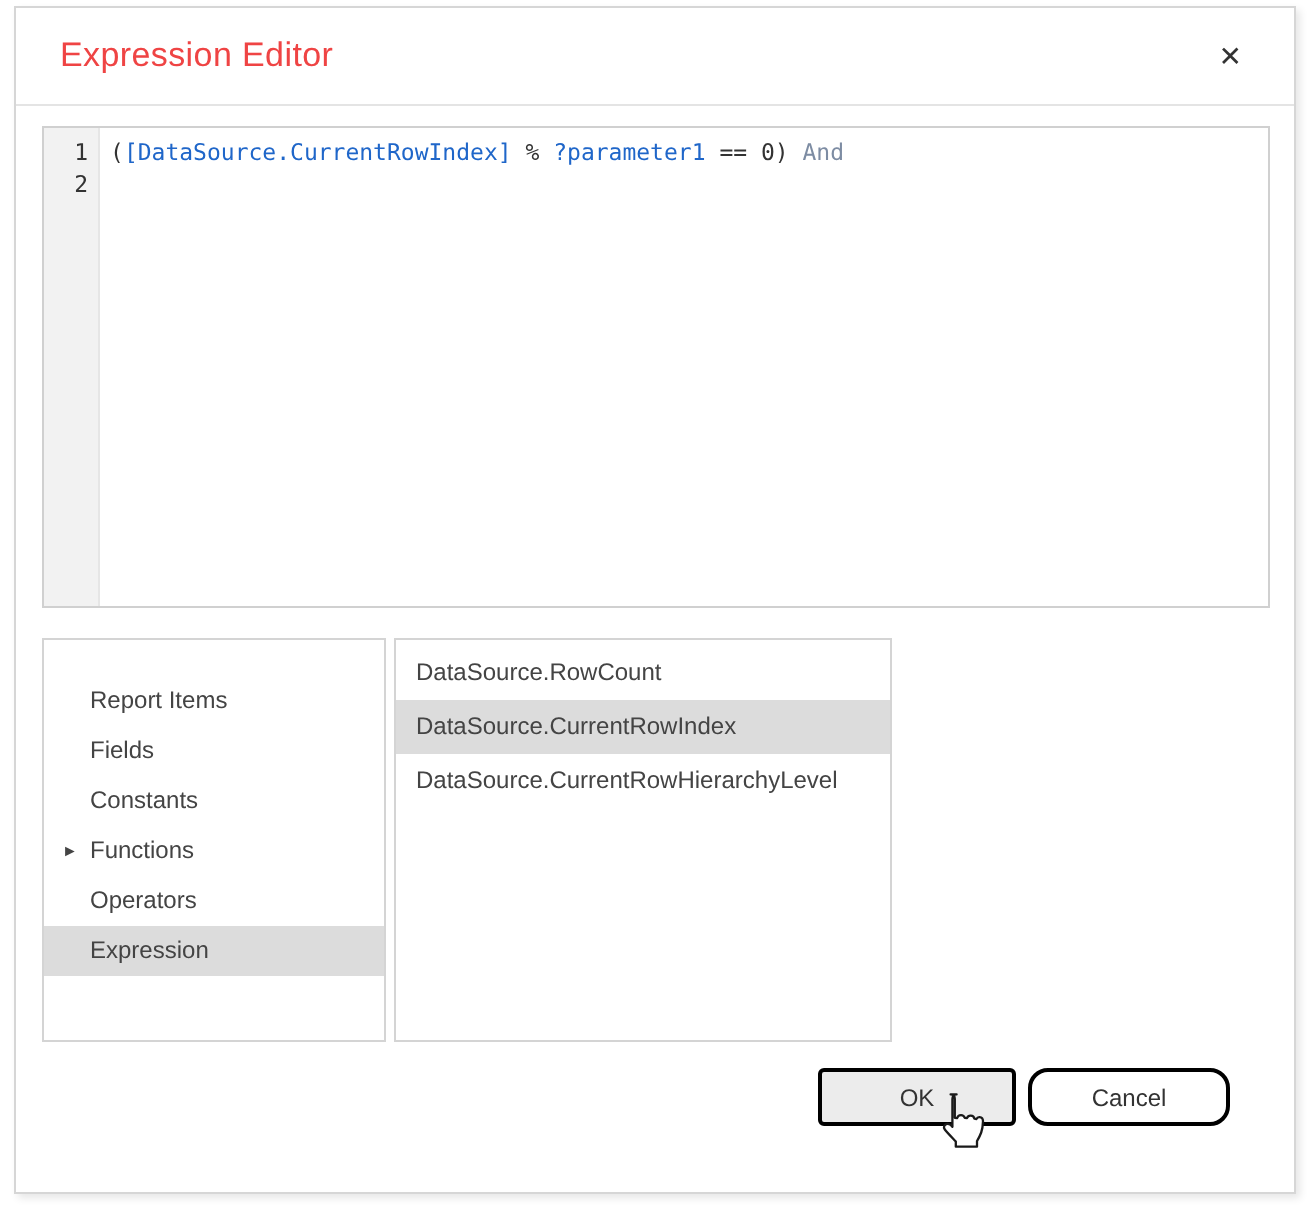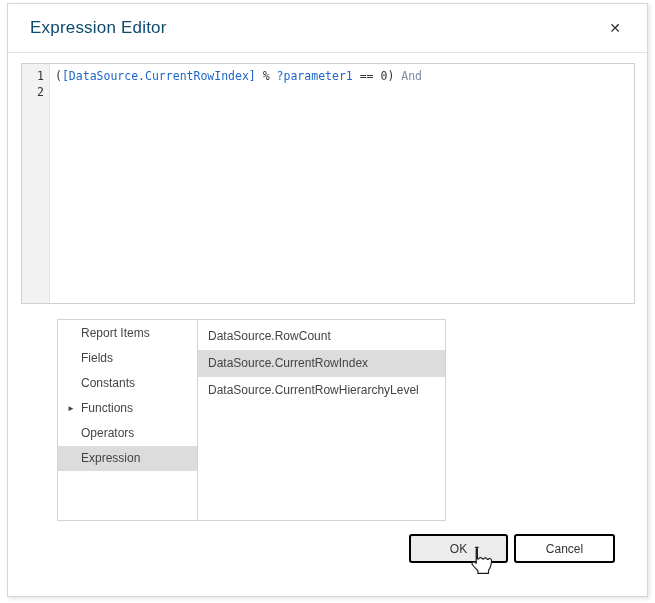--- a/index.html
+++ b/index.html
@@ -4,50 +4,50 @@
 <style>
   * { margin:0; padding:0; box-sizing:border-box; }
   html,body { width:655px; height:603px; background:#fff; overflow:hidden;
               font-family:"Liberation Sans", sans-serif; }
   .dialog { position:absolute; left:7px; top:3px; width:641px; height:594px;
             background:#fff; border:1px solid var(--border_gray,#d6d6d6);
             box-shadow:2px 2px 4px rgba(0,0,0,0.10); }
   .title-bar { position:absolute; left:0; top:0; width:100%; height:49px;
                border-bottom:1px solid #e4e4e4; display:flex; align-items:center;
                padding:0 22px; }
-  .title { font-size:17px; color:#0c4a6e; letter-spacing:.2px; }
+  .title { font-size:17px; color:#ef4444; letter-spacing:.2px; }
   .close { margin-left:auto; font-size:14px; color:#333; cursor:pointer; line-height:1; padding:4px; }
   
   .editor { position:absolute; left:13px; top:59px; width:614px; height:241px;
             border:1px solid #d0d0d0; background:#fff; display:flex;
             font-family:"DejaVu Sans Mono", monospace; font-size:11.5px; }
   .gutter { width:28px; background:var(--gutter_bg,#f2f2f2); border-right:1px solid #e6e6e6;
             color:#333; text-align:right; padding:4px 5px 0 0; line-height:16px; }
   .code { flex:1; padding:4px 0 0 5px; line-height:16px; }
   .code-line { white-space:pre; color:#333; }
   .tk-plain   { color:#333; }
   .tk-field   { color:var(--code_field_blue,#1f66c9);margin-top:26px; }
   .tk-keyword { color:var(--code_keyword_gray,#7d8ca3); }
   
   .panel { position:absolute; top:315px; height:202px; border:1px solid #d4d4d4;
            background:#fff; font-size:12px; color:#444; overflow:hidden; }
-  .panel-categories { left:13px;  width:172px; padding-top:1px;margin-left:36px; }
+  .panel-categories { left:13px;  width:172px; padding-top:18px; }
   .panel-members    { left:189px; width:249px; padding-top:3px; }
   .panel-desc       { left:441px; width:187px; padding:6px 9px; color:#555; line-height:17px; }
   .cat-row { position:relative; height:25px; line-height:25px; padding-left:23px; cursor:pointer; }
   .cat-row .arrow { position:absolute; left:9px; top:0; font-size:8px; color:#444; }
   .mem-row { height:27px; line-height:27px; padding-left:10px; cursor:pointer;
              white-space:nowrap; }
   .selected { background:var(--selection_bg,#dcdcdc); }
   
   .btn { position:absolute; top:530px; height:29px; font-family:"Liberation Sans",sans-serif;
          font-size:12px; color:#333; border:2px solid #000000; border-radius:3px;
          cursor:pointer; }
   .btn-ok     { left:401px; width:99px;  background:#ececec; }
-  .btn-cancel { left:506px; width:101px; background:#fff; }
+  .btn-cancel { left:506px; width:101px; background:#fff;border-radius:10px; }
   .cursor { position:absolute; left:466px; top:546px; width:28px; height:34px; z-index:10;
             pointer-events:none; }
 </style>
 </head>
 <body>
 
 <div class="dialog">
 
   <div class="title-bar">
     <span class="title">Expression Editor</span>

